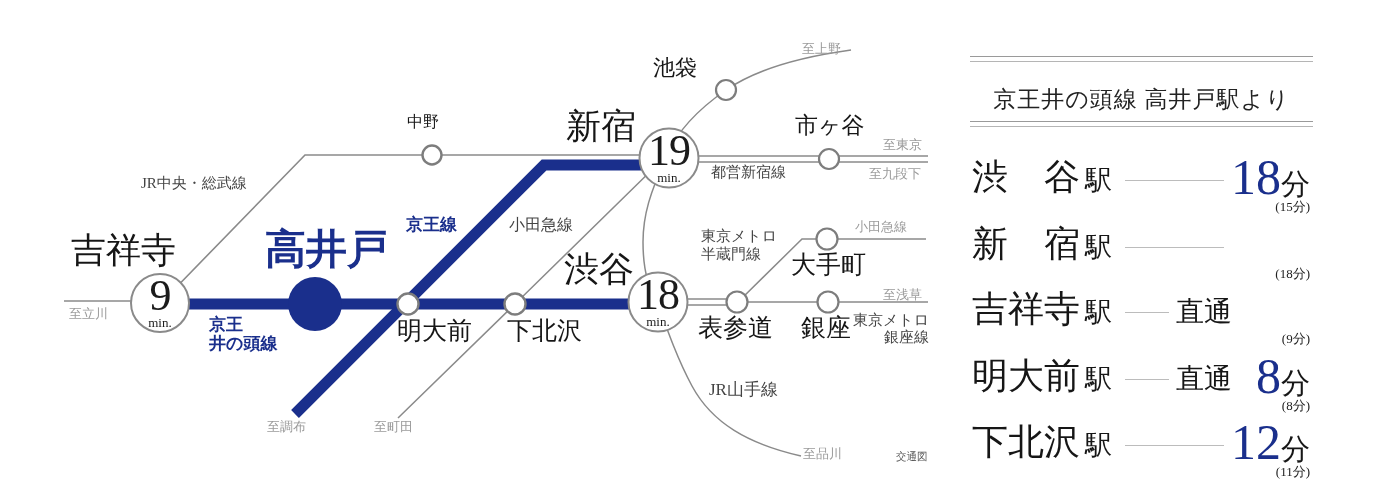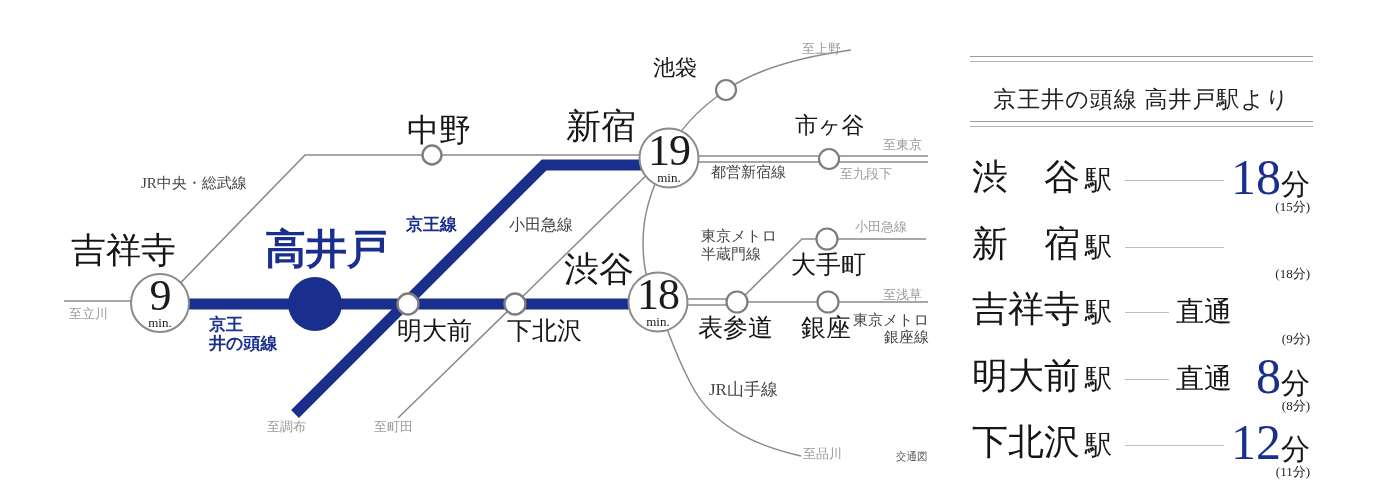--- a/index.html
+++ b/index.html
@@ -78,21 +78,21 @@
       <circle cx="408" cy="304" r="10.5" fill="#ffffff" stroke="#7d7d7d" stroke-width="2.4"></circle>
       <circle cx="515" cy="304" r="10.5" fill="#ffffff" stroke="#7d7d7d" stroke-width="2.4"></circle>
 
       <circle cx="315" cy="304" r="27" fill="#1a2f8c"></circle>
 
       <circle cx="160" cy="303" r="29" fill="#ffffff" stroke="#8a8a8a" stroke-width="2"></circle>
       <circle cx="669" cy="158" r="29.5" fill="#ffffff" stroke="#8a8a8a" stroke-width="2"></circle>
       <circle cx="658" cy="302" r="29.5" fill="#ffffff" stroke="#8a8a8a" stroke-width="2"></circle>
     </svg>
 
-    <div class="lb st" style="left:407px; top:114px; font-size:32px;">中野</div>
+    <div class="lb st" style="left:407px; top:114px; font-size:16px;">中野</div>
     <div class="lb st" style="left:566px; top:109px; font-size:35px;">新宿</div>
     <div class="lb st" style="left:653px; top:56px; font-size:22px;">池袋</div>
     <div class="lb st" style="left:795px; top:114px; font-size:23px;">市ヶ谷</div>
     <div class="lb st" style="left:791px; top:252px; font-size:25px;">大手町</div>
     <div class="lb st" style="left:698px; top:315px; font-size:25px;">表参道</div>
     <div class="lb st" style="left:801px; top:315px; font-size:25px;">銀座</div>
     <div class="lb st" style="left:71px; top:233px; font-size:35px;">吉祥寺</div>
     <div class="lb navy" style="left:265px; top:228px; font-size:41px;">高井戸</div>
     <div class="lb st" style="left:397px; top:318px; font-size:25px;">明大前</div>
     <div class="lb st" style="left:507px; top:318px; font-size:25px;">下北沢</div>
@@ -111,21 +111,21 @@
       <div>東京メトロ</div>
       <div>半蔵門線</div>
     </div>
     <div class="lb ln" style="left:853px; top:312px; width:76px; font-size:15px; line-height:17px; text-align:right;">
       <div>東京メトロ</div>
       <div>銀座線</div>
     </div>
 
     <div class="lb dir" style="left:802px; top:42px;  font-size:13px;">至上野</div>
     <div class="lb dir" style="left:883px; top:138px; font-size:13px;">至東京</div>
-    <div class="lb dir" style="left:840px; top:167px; font-size:13px;">至九段下</div>
+    <div class="lb dir" style="left:869px; top:167px; font-size:13px;">至九段下</div>
     <div class="lb dir" style="left:855px; top:220px; font-size:13px;">小田急線</div>
     <div class="lb dir" style="left:883px; top:288px; font-size:13px;">至浅草</div>
     <div class="lb dir" style="left:803px; top:447px; font-size:13px;">至品川</div>
     <div class="lb dir" style="left:69px;  top:307px; font-size:13px;">至立川</div>
     <div class="lb dir" style="left:267px; top:420px; font-size:13px;">至調布</div>
     <div class="lb dir" style="left:374px; top:420px; font-size:13px;">至町田</div>
     <div class="lb cap" style="left:896px; top:451px; font-size:10.5px;">交通図</div>
 
     <div class="badge" style="left:160px; top:304px;">
       <div class="v">9</div>

